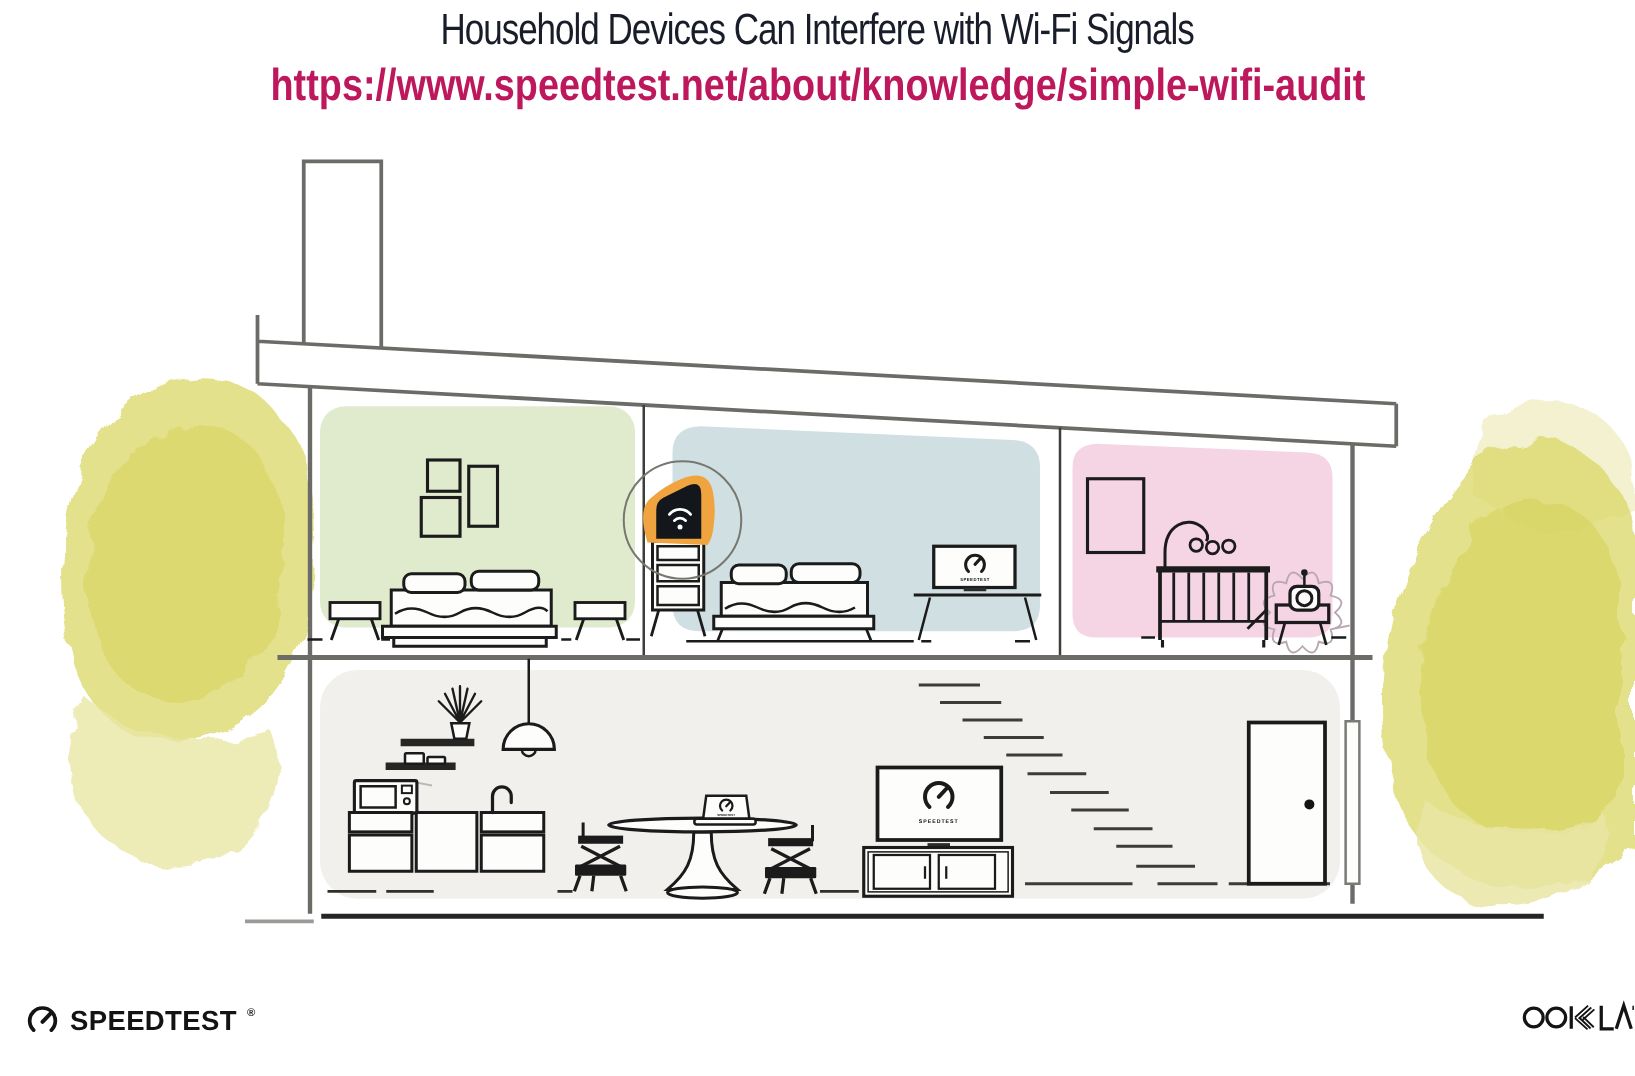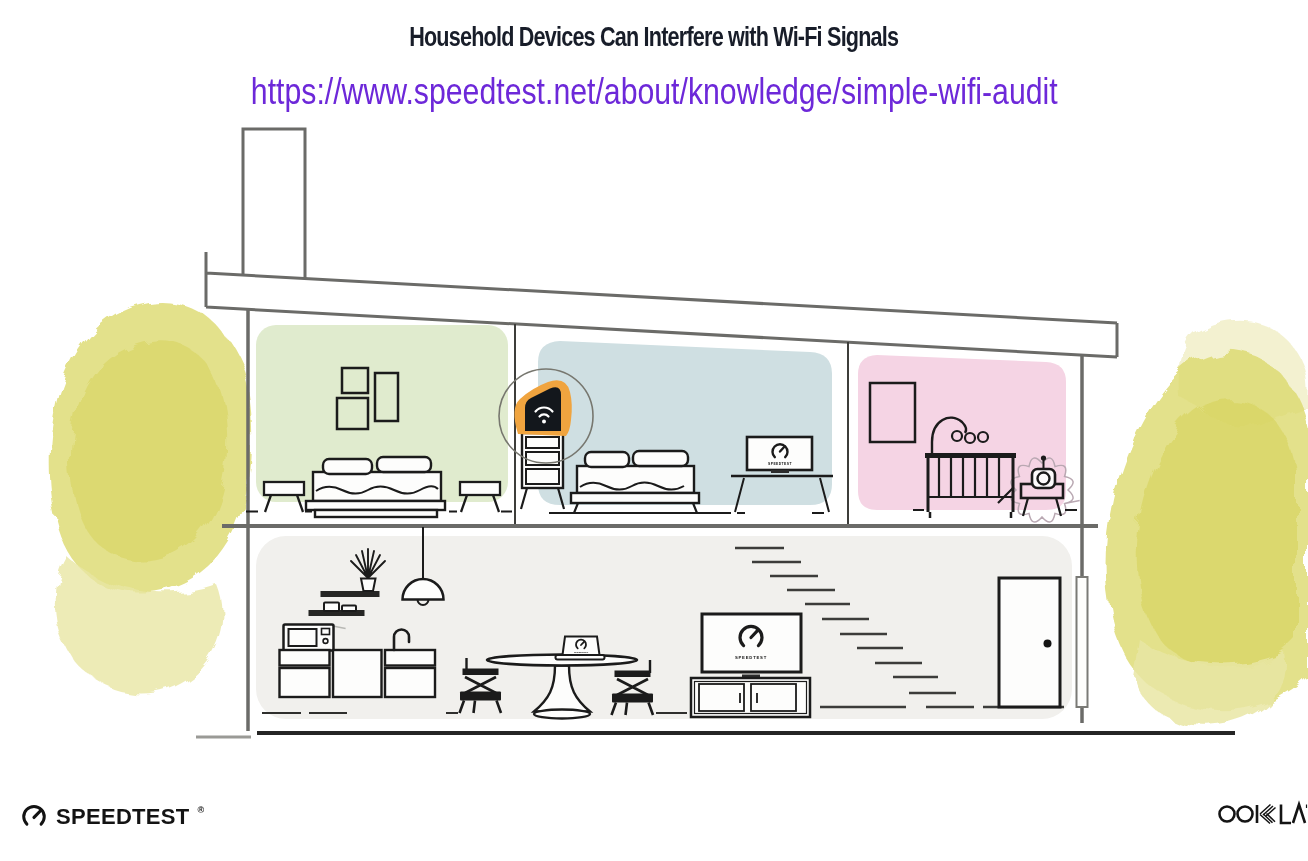--- a/index.html
+++ b/index.html
@@ -1,21 +1,21 @@
 <!DOCTYPE html>
 <html><head>
 <meta charset="utf-8">
 <style>
   html,body{margin:0;padding:0;background:#fff;}
   .stage{position:relative;width:1308px;height:861px;background:#fff;overflow:hidden;
          font-family:"Liberation Sans",sans-serif;}
   .hdr{position:absolute;left:0;top:4px;width:100%;text-align:center;}
-  .hdr h1{margin:18px;font-size:27px;font-weight:700;color:#181d29;letter-spacing:-1px;}
+  .hdr h1{margin:0;font-size:35px;font-weight:400;color:#181d29;letter-spacing:-1px;}
   .hdr h1 span{display:inline-block;transform:scaleX(.80);transform-origin:center;}
-  .hdr .url{margin-top:3px;font-size:36px;font-weight:400;color:#6d28d9;}
+  .hdr .url{margin-top:3px;font-size:36px;font-weight:700;color:#be185d;}
   .hdr .url span{display:inline-block;transform:scaleX(.84);transform-origin:center;}
   svg.scene{position:absolute;left:0;top:0;}
   svg text{font-family:"Liberation Sans",sans-serif;font-weight:700;fill:#111;}
   .foot-l{position:absolute;left:20px;top:803px;display:flex;align-items:center;gap:8px;}
   .foot-l .wordmark{font-size:22px;font-weight:700;color:#131313;letter-spacing:.3px;}
   .foot-l sup{font-size:9px;position:relative;top:-7px;font-weight:700;color:#131313;}
 </style>
 </head>
 <body>
 

